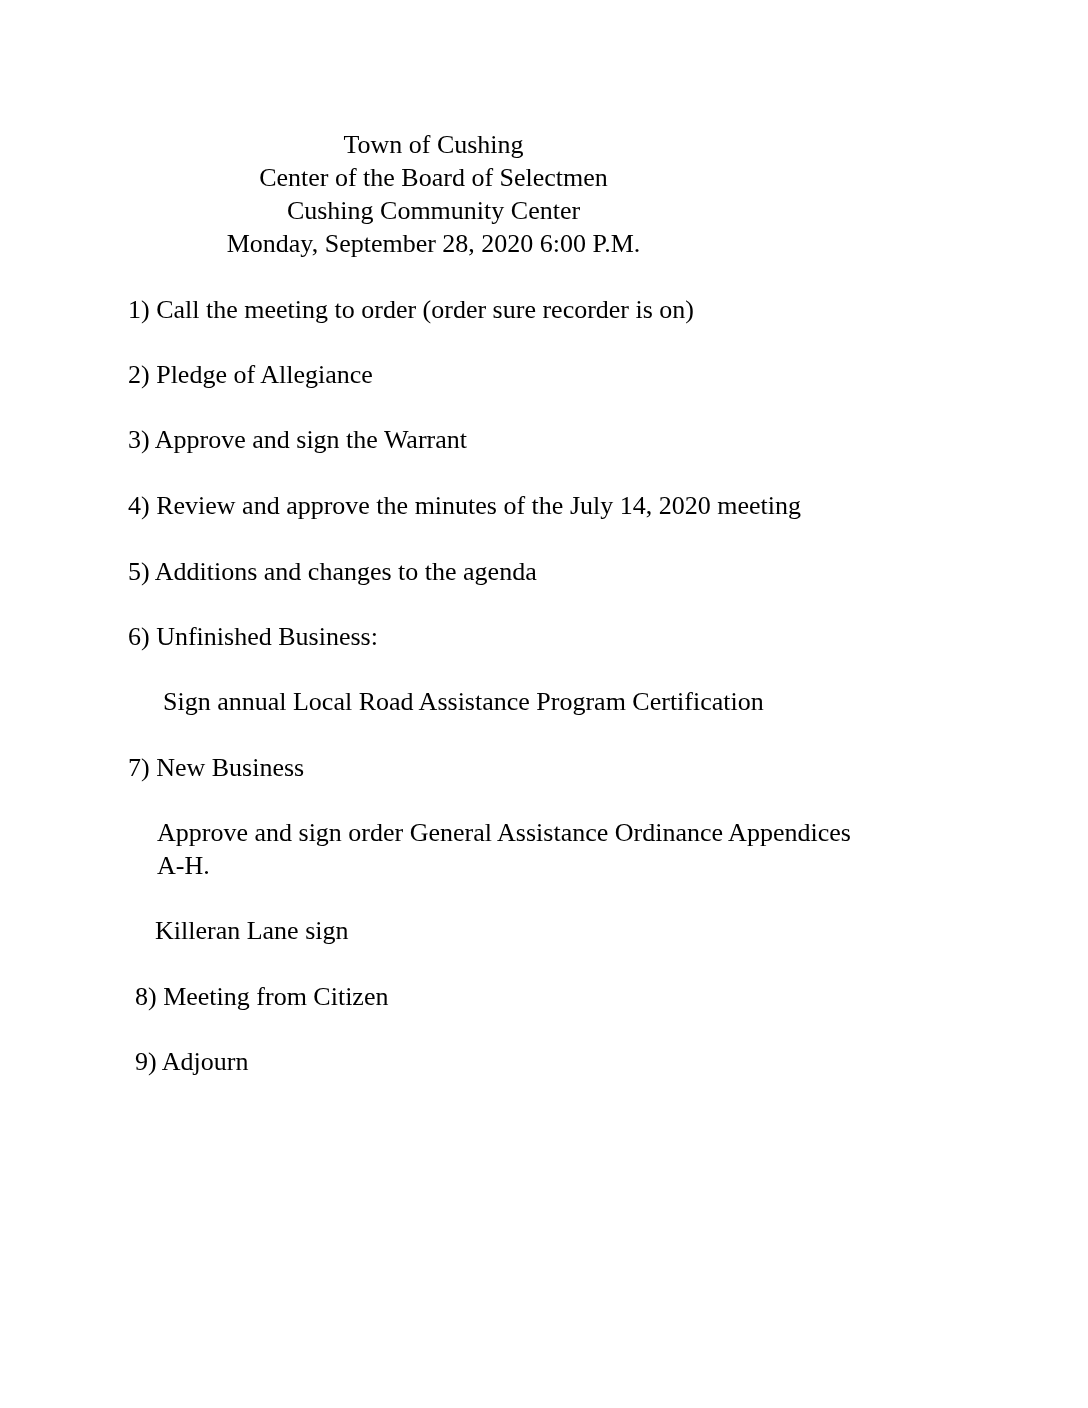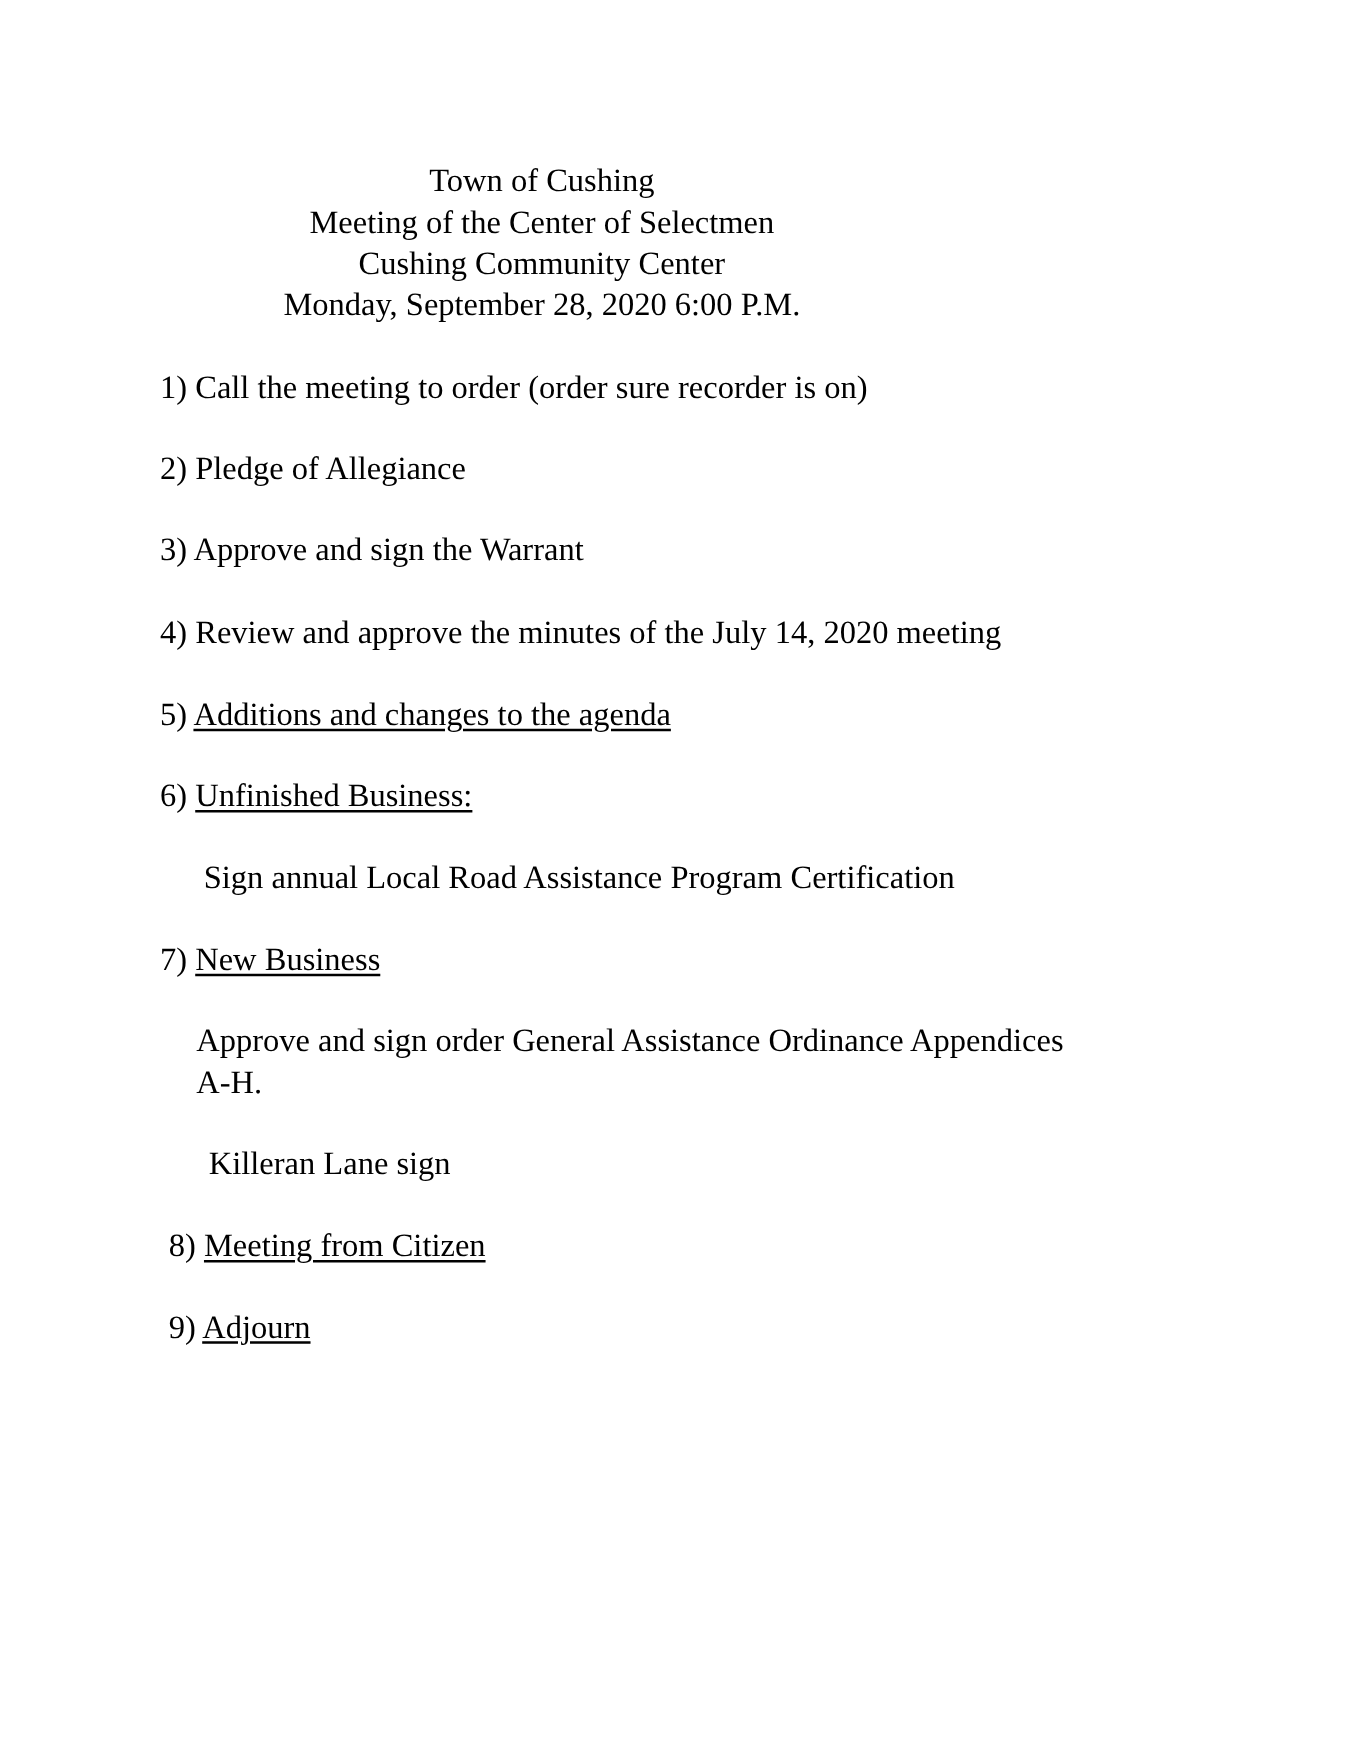--- a/index.html
+++ b/index.html
@@ -1,29 +1,29 @@
 <!DOCTYPE html>
 <html><head>
 <meta charset="utf-8">
 <style>
   html, body { margin: 0; padding: 0; background: #ffffff; }
   body { width: 1088px; height: 1408px; position: relative; overflow: hidden;
          font-family: "Liberation Serif", "DejaVu Serif", serif; color: #000; }
   .hdr { position: absolute; left: 0; width: 867px; text-align: center;
          font-size: 26px; line-height: 30px; white-space: nowrap; }
   .ln { position: absolute; font-size: 26px; line-height: 30px; white-space: nowrap; }
-  .u { text-decoration: underline; text-underline-offset: 3px; text-decoration-thickness: 1.5px; }
+  .u { text-underline-offset: 3px; text-decoration-thickness: 1.5px; }
 </style>
 </head>
 <body>
 
 <div>
   <div>
     <div class="hdr" style="top:130px">Town of Cushing</div>
-    <div class="hdr" style="top:163px">Meeting of the Center of Selectmen</div>
+    <div class="hdr" style="top:163px">Center of the Board of Selectmen</div>
     <div class="hdr" style="top:196px">Cushing Community Center</div>
     <div class="hdr" style="top:229px">Monday, September 28, 2020 6:00 P.M.</div>
   </div>
 
   <div>
     <div class="ln" style="left:128px; top:295px">
       <span>1)</span>
       <span>Call the meeting to order (order sure recorder is on)</span>
     </div>
     <div class="ln" style="left:128px; top:360px">
@@ -46,21 +46,21 @@
       <span>6)</span>
       <span class="u">Unfinished Business:</span>
     </div>
     <div class="ln" style="left:163px; top:687px">Sign annual Local Road Assistance Program Certification</div>
     <div class="ln" style="left:128px; top:753px">
       <span>7)</span>
       <span class="u">New Business</span>
     </div>
     <div class="ln" style="left:157px; top:818px">Approve and sign order General Assistance Ordinance Appendices</div>
     <div class="ln" style="left:157px; top:851px">A-H.</div>
-    <div class="ln" style="left:167px; top:916px">Killeran Lane sign</div>
+    <div class="ln" style="left:155px; top:916px">Killeran Lane sign</div>
     <div class="ln" style="left:135px; top:982px">
       <span>8)</span>
       <span class="u">Meeting from Citizen</span>
     </div>
     <div class="ln" style="left:135px; top:1047px">
       <span>9)</span>
       <span class="u">Adjourn</span>
     </div>
   </div>
 </div>

